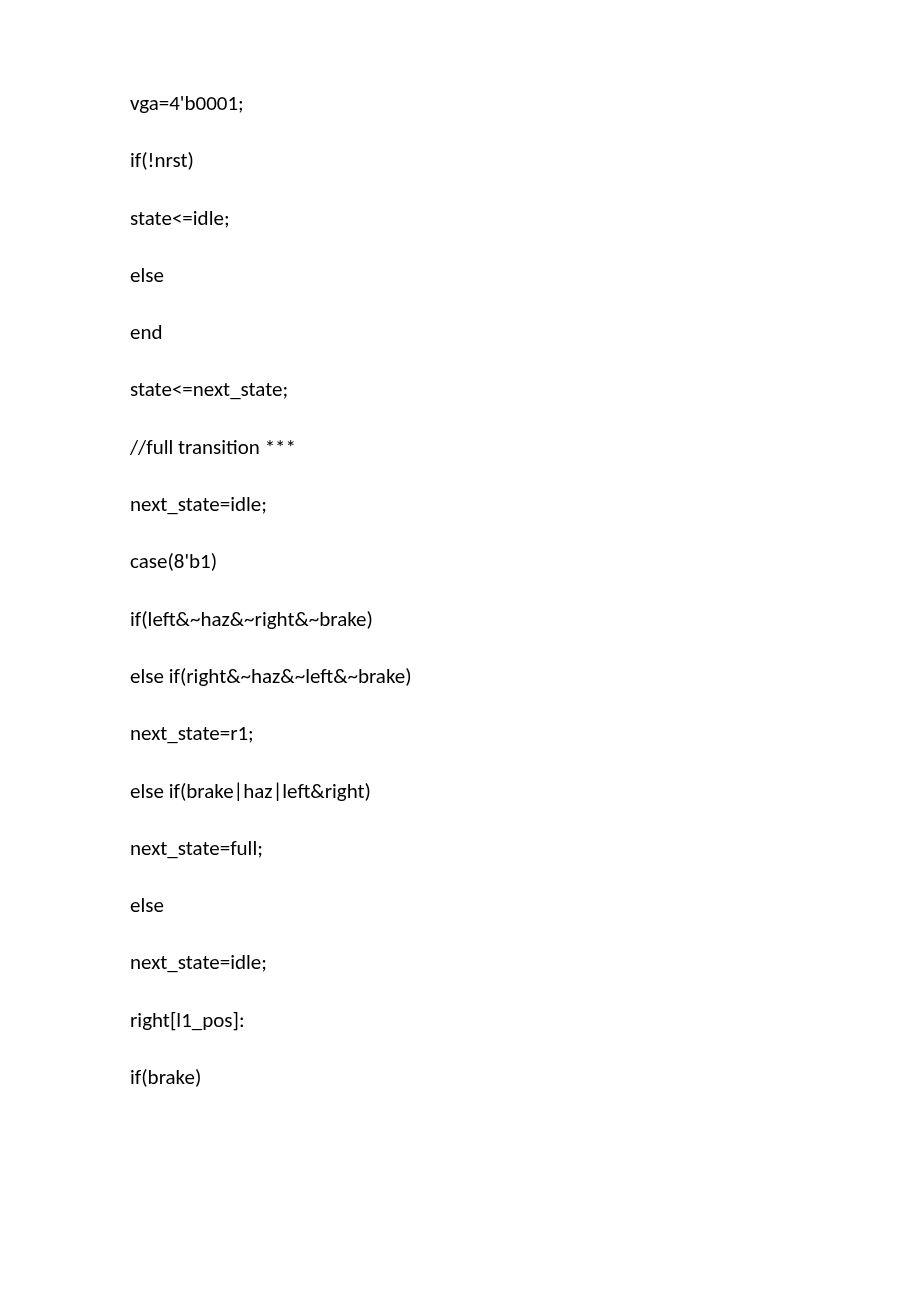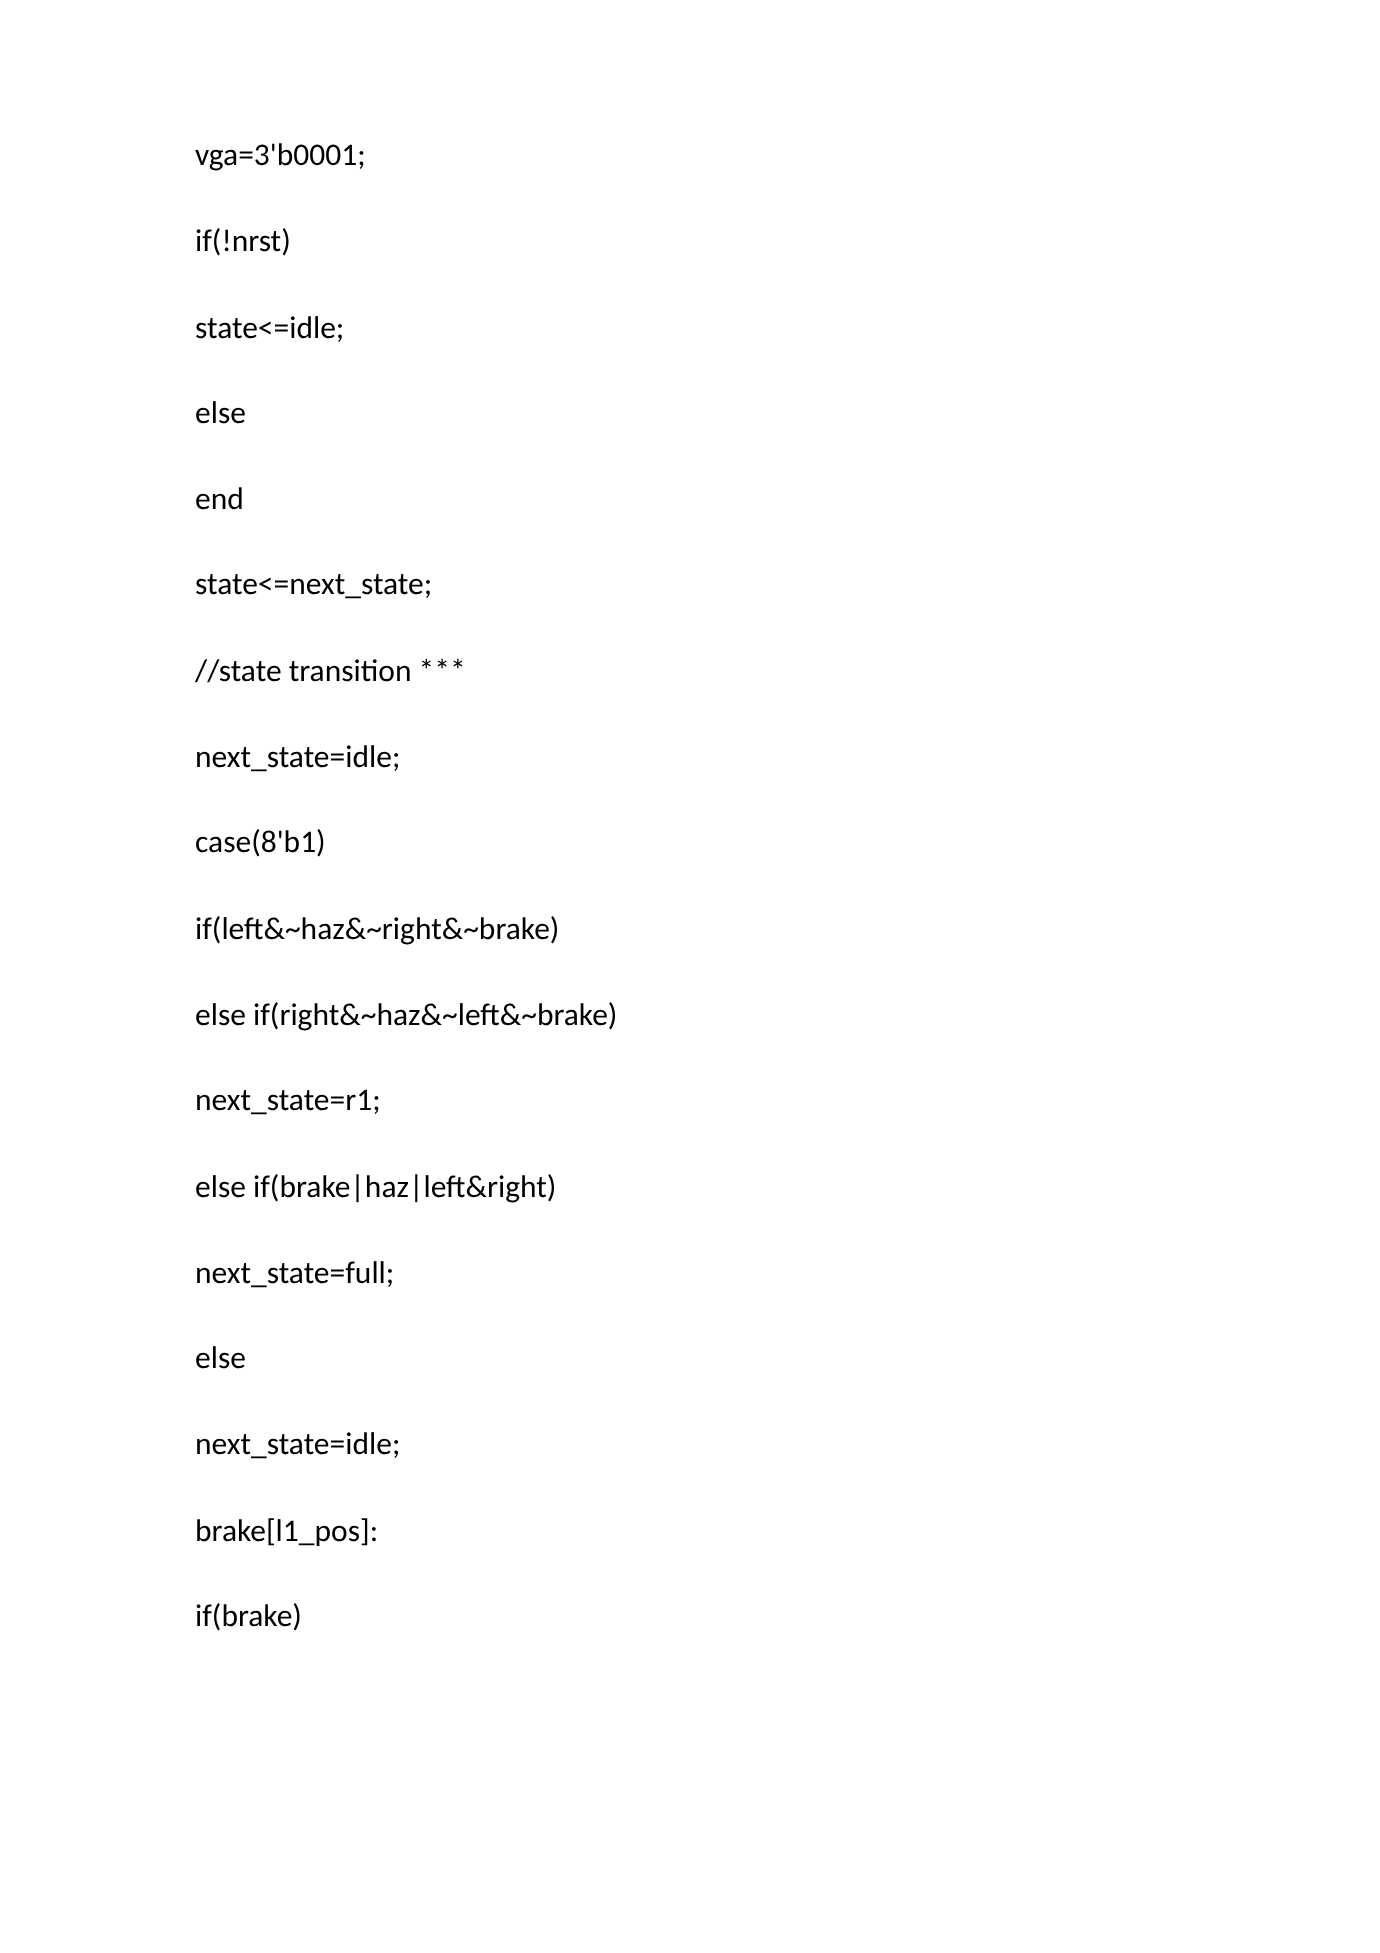--- a/index.html
+++ b/index.html
@@ -19,31 +19,31 @@
     }
     .code-line {
       margin-bottom: 30px;
       white-space: pre-wrap;
     }
   </style>
 </head>
 <body>
 
 <div>
-  <div class="code-line">vga=3'b0001;</div>
+  <div class="code-line">vga=4'b0001;</div>
   <div class="code-line">if(!nrst)</div>
   <div class="code-line">state&lt;=idle;</div>
   <div class="code-line">else</div>
   <div class="code-line">end</div>
   <div class="code-line">state&lt;=next_state;</div>
-  <div class="code-line">//state transition ***</div>
+  <div class="code-line">//full transition ***</div>
   <div class="code-line">next_state=idle;</div>
   <div class="code-line">case(8'b1)</div>
   <div class="code-line">if(left&amp;~haz&amp;~right&amp;~brake)</div>
   <div class="code-line">else if(right&amp;~haz&amp;~left&amp;~brake)</div>
   <div class="code-line">next_state=r1;</div>
   <div class="code-line">else if(brake|haz|left&amp;right)</div>
   <div class="code-line">next_state=full;</div>
   <div class="code-line">else</div>
   <div class="code-line">next_state=idle;</div>
-  <div class="code-line">brake[l1_pos]:</div>
+  <div class="code-line">right[l1_pos]:</div>
   <div class="code-line">if(brake)</div>
 </div>
 
 </body></html>

